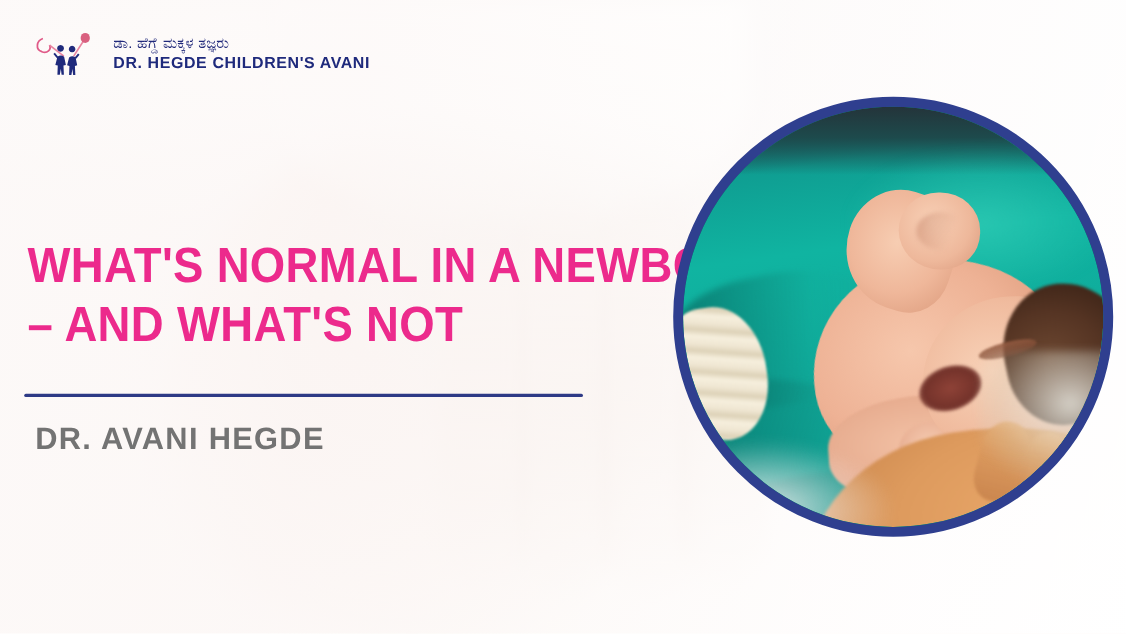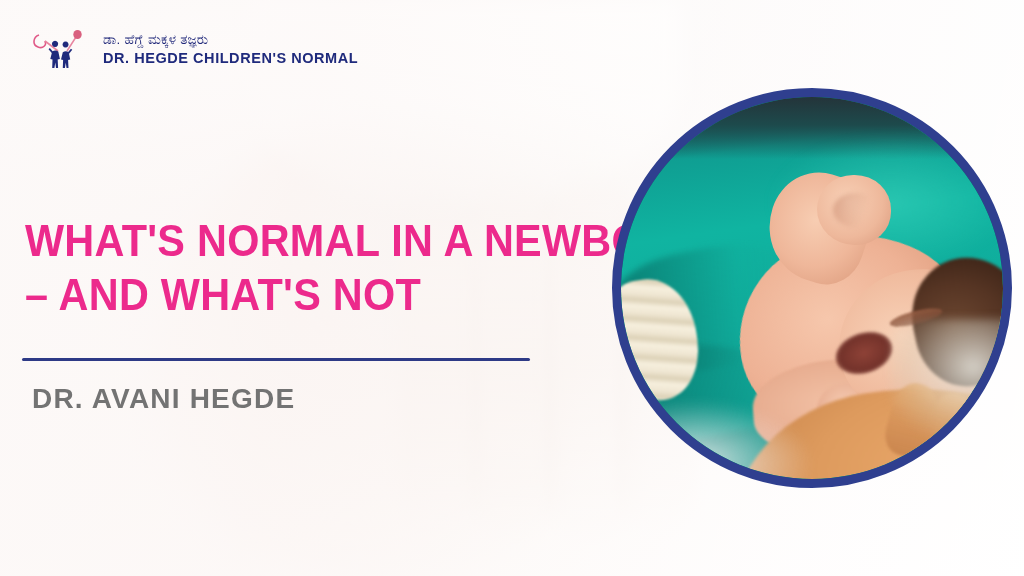--- a/index.html
+++ b/index.html
@@ -360,21 +360,21 @@
       <path d="M27 23 a3.1 3.1 0 1 1 0.1 0 z" fill="#1f2a7c"></path>
       <path d="M24.2 27.6 q3.1 -2.1 6.1 0 l1.6 7.4 -2.2 0.6 0.4 8.4 -2.1 0 -0.7 -5.6 -0.9 5.6 -2.2 0 0.3 -8.4 -2.2 -0.6 z" fill="#1f2a7c"></path>
       <path d="M24.6 28.6 L21.2 24.6" stroke="#1f2a7c" stroke-width="1.7" fill="none"></path>
 
       <path d="M37.5 23.6 a3 3 0 1 1 0.1 0 z" fill="#1f2a7c"></path>
       <path d="M34.8 28.2 q3 -2 5.9 0 l1.5 7.2 -2.1 0.6 0.4 8.1 -2 0 -0.7 -5.4 -0.9 5.4 -2.1 0 0.3 -8.1 -2.1 -0.6 z" fill="#1f2a7c"></path>
       <path d="M40.4 29.1 L43.6 25.2" stroke="#1f2a7c" stroke-width="1.7" fill="none"></path>
     </svg>
     <div class="logo-text">
       <div class="logo-kn">ಡಾ. ಹೆಗ್ಡೆ ಮಕ್ಕಳ ತಜ್ಞರು</div>
-      <div class="logo-en">DR. HEGDE CHILDREN'S NORMAL</div>
+      <div class="logo-en">DR. HEGDE CHILDREN'S AVANI</div>
     </div>
   </div>
 
   <div class="headline">
     <h1>
       <span class="title-line">WHAT'S NORMAL IN A NEWBORN</span>
       <span class="title-line">– AND WHAT'S NOT</span>
     </h1>
   </div>
 

